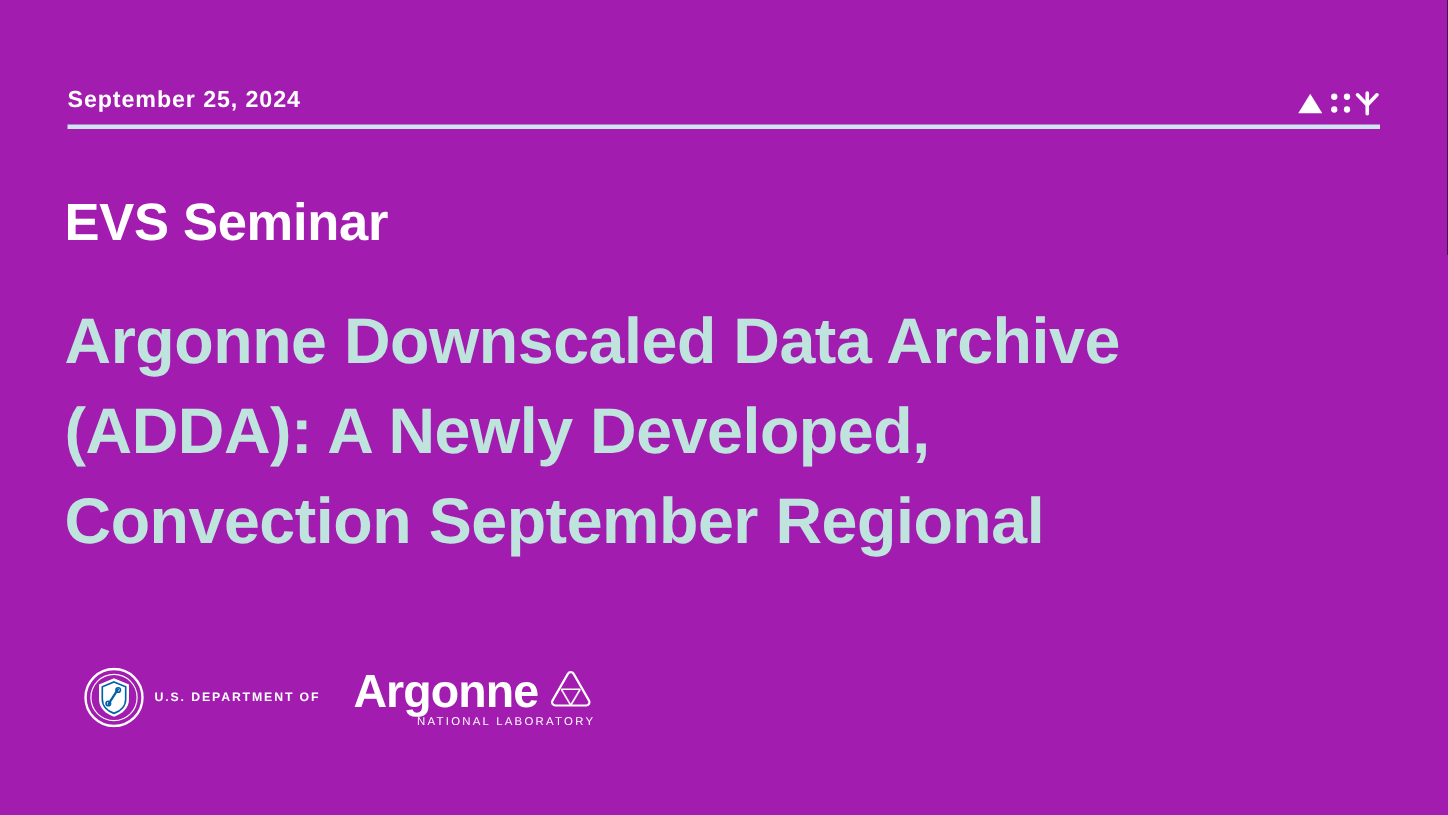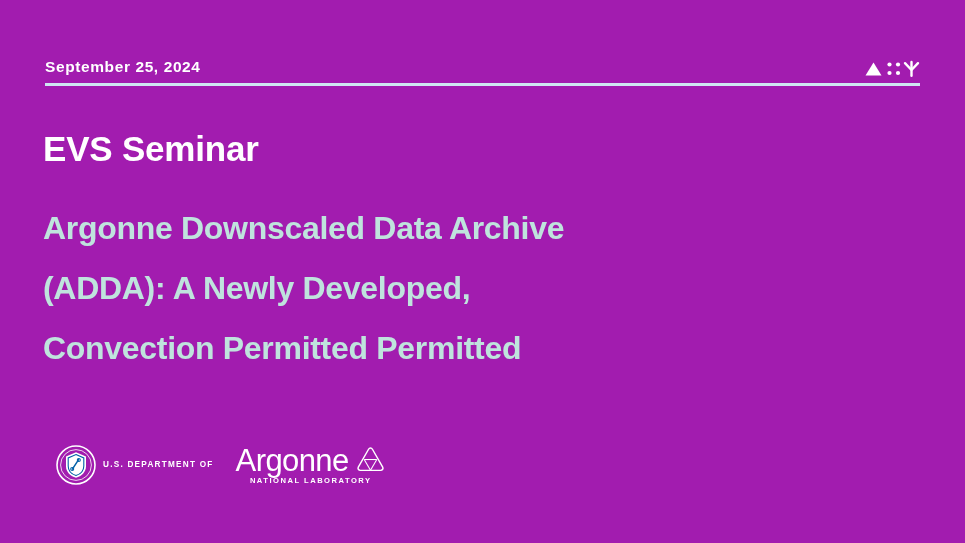--- a/index.html
+++ b/index.html
@@ -60,21 +60,21 @@
     font-weight: bold;
     color: #ffffff;
     letter-spacing: -0.2px;
     white-space: nowrap;
   }
   .maintitle {
     position: absolute;
     left: 43px;
     top: 198px;
     width: 880px;
-    font-size: 32px;
+    font-size: 43px;
     font-weight: bold;
     line-height: 60px;
     color: #bfe4dd;
     letter-spacing: -0.3px;
   }
   .maintitle .ln {
     display: block;
     white-space: nowrap;
   }
 
@@ -133,42 +133,42 @@
     position: relative;
     display: flex;
     flex-direction: column;
   }
   .arg-row {
     display: flex;
     align-items: center;
   }
   .arg-word {
     font-size: 31px;
-    font-weight: normal;
+    font-weight: bold;
     color: #ffffff;
     letter-spacing: -0.6px;
     line-height: 32px;
     white-space: nowrap;
   }
   .arg-tri {
     width: 33px;
     height: 30px;
     margin-left: 5px;
     margin-bottom: 2px;
   }
   .arg-sub {
     align-self: flex-end;
     font-size: 7.6px;
-    font-weight: bold;
+    font-weight: normal;
     color: #ffffff;
     letter-spacing: 1.5px;
     line-height: 10px;
     white-space: nowrap;
     margin-top: -1px;
-    margin-right: 15px;
+    margin-right: 0;
   }
 </style>
 </head>
 <body>
 
 <div class="slide">
 
   <div class="header">
     <div class="header-date">September 25, 2024</div>
 
@@ -185,21 +185,21 @@
         <path d="M41.0 4.2 L47.5 11.0 L54.0 4.2" stroke="#ffffff" stroke-width="2.4" fill="none" stroke-linecap="round" stroke-linejoin="round"></path>
       </svg>
     </div>
   </div>
 
   <div class="eyebrow">EVS Seminar</div>
 
   <div class="maintitle">
     <span class="ln">Argonne Downscaled Data Archive</span>
     <span class="ln">(ADDA): A Newly Developed,</span>
-    <span class="ln">Convection Permitted Permitted</span>
+    <span class="ln">Convection September Regional</span>
   </div>
 
   <div class="logos">
 
     <div class="doe">
       <div class="doe-seal">
         <svg viewBox="0 0 40 40" width="40" height="40" aria-hidden="true">
           <circle cx="20" cy="20" r="19" fill="none" stroke="#ffffff" stroke-width="1.6"></circle>
           <circle cx="20" cy="20" r="15.4" fill="none" stroke="#ffffff" stroke-width="0.8"></circle>
           <path d="M20 7.2 L30 11.4 V21.2 C30 27.2 25.4 31.1 20 32.8 C14.6 31.1 10 27.2 10 21.2 V11.4 Z" fill="#ffffff"></path>

